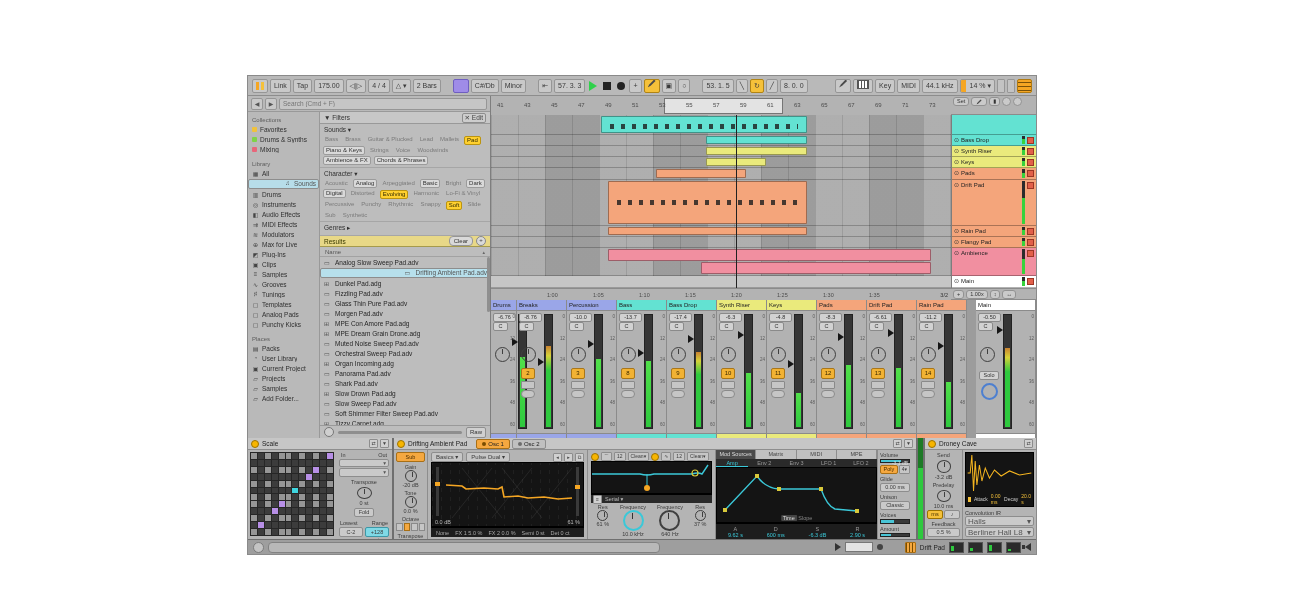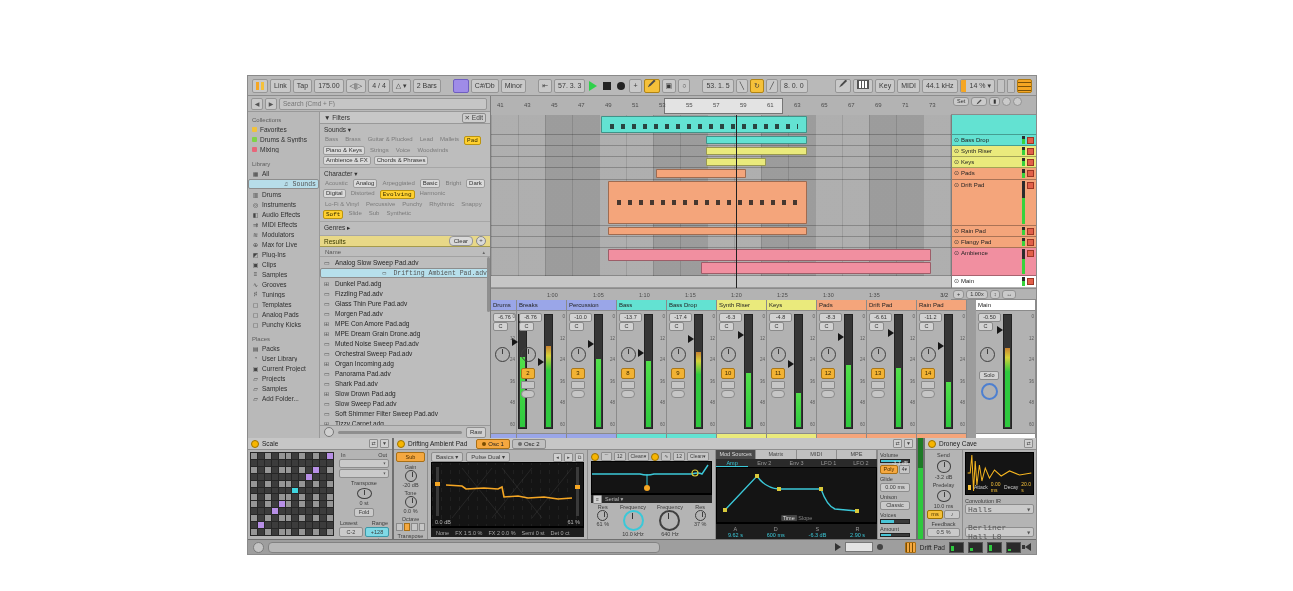--- a/index.html
+++ b/index.html
@@ -125,21 +125,21 @@
   .dticon{width:7px;height:7px;background:#d0d0d0;border:1px solid #8d8d8d;border-radius:1px;font-size:5px;line-height:7px;text-align:center;color:#444;}
   .devbody{flex:1;display:flex;min-height:0;}
   
   .sgrid{width:84px;height:84px;margin:2px;background:#262626;display:grid;grid-template-columns:repeat(12,1fr);grid-template-rows:repeat(12,1fr);gap:1px;padding:1px;box-sizing:border-box;}
   .scell{background:#969696;}
   .scell.dark{background:#3c3c3c;}
   .scell.purple{background:#b78fe6;}
   .scell.cyan{background:#3fd6e0;}
   .scol{flex:1;padding:2px 3px;display:flex;flex-direction:column;font-size:5.5px;color:#3c3c3c;}
   .iorow{display:flex;justify-content:space-between;padding:0 2px;}
-  .sel{height:8px;background:#cacaca;border:1px solid #8d8d8d;border-radius:2px;margin-top:1px;display:flex;align-items:center;justify-content:flex-end;padding:0 2px;color:#555;font-family:Liberation Mono, monospace;}
+  .sel{height:8px;background:#cacaca;border:1px solid #8d8d8d;border-radius:2px;margin-top:1px;display:flex;align-items:flex-start;justify-content:flex-end;padding:0 2px;color:#555;}
   .scl-knob{align-self:center;margin:2px 0 1px;}
   .ctr{text-align:center;}
   .foldbtn{align-self:center;margin-top:2px;background:#cacaca;border:1px solid #8d8d8d;border-radius:2px;padding:0 4px;height:7px;line-height:7px;}
   .lrrow{display:flex;justify-content:space-between;margin-top:3px;padding:0 1px;}
   .lrvals{display:flex;gap:2px;margin-top:1px;}
   .valbox{background:#cacaca;border:1px solid #8d8d8d;border-radius:2px;height:8px;line-height:8px;padding:0 2px;flex:1;text-align:center;}
   .valbox.cyanbg{background:#7fd9e6;border-color:#3d97a6;}
   
   .dtabs{display:flex;gap:2px;margin-left:6px;}
   .dtab{height:8px;line-height:8px;border:1px solid #8d8d8d;border-radius:2px;padding:0 5px;background:#c0c0c0;display:flex;align-items:center;gap:2px;font-size:6px;}
@@ -1327,21 +1327,21 @@
               <b>0.00 ms</b>
               <span>Decay</span>
               <b>20.0 s</b>
             </div>
           </div>
           <div class="irlabel">Convolution IR</div>
           <div class="sel" style="margin:0 2px">
                 <span style="margin-right:auto">Halls</span>
                 <span>▾</span>
               </div>
-          <div class="sel" style="margin:13px 2px 2px">
+          <div class="sel" style="margin:1px 2px 2px">
                 <span style="margin-right:auto">Berliner Hall L8</span>
                 <span>▾</span>
               </div>
         </div>
       </div>
     </div>
   </div>
 
   <div class="bottombar">
     <span class="bcirc"></span>

